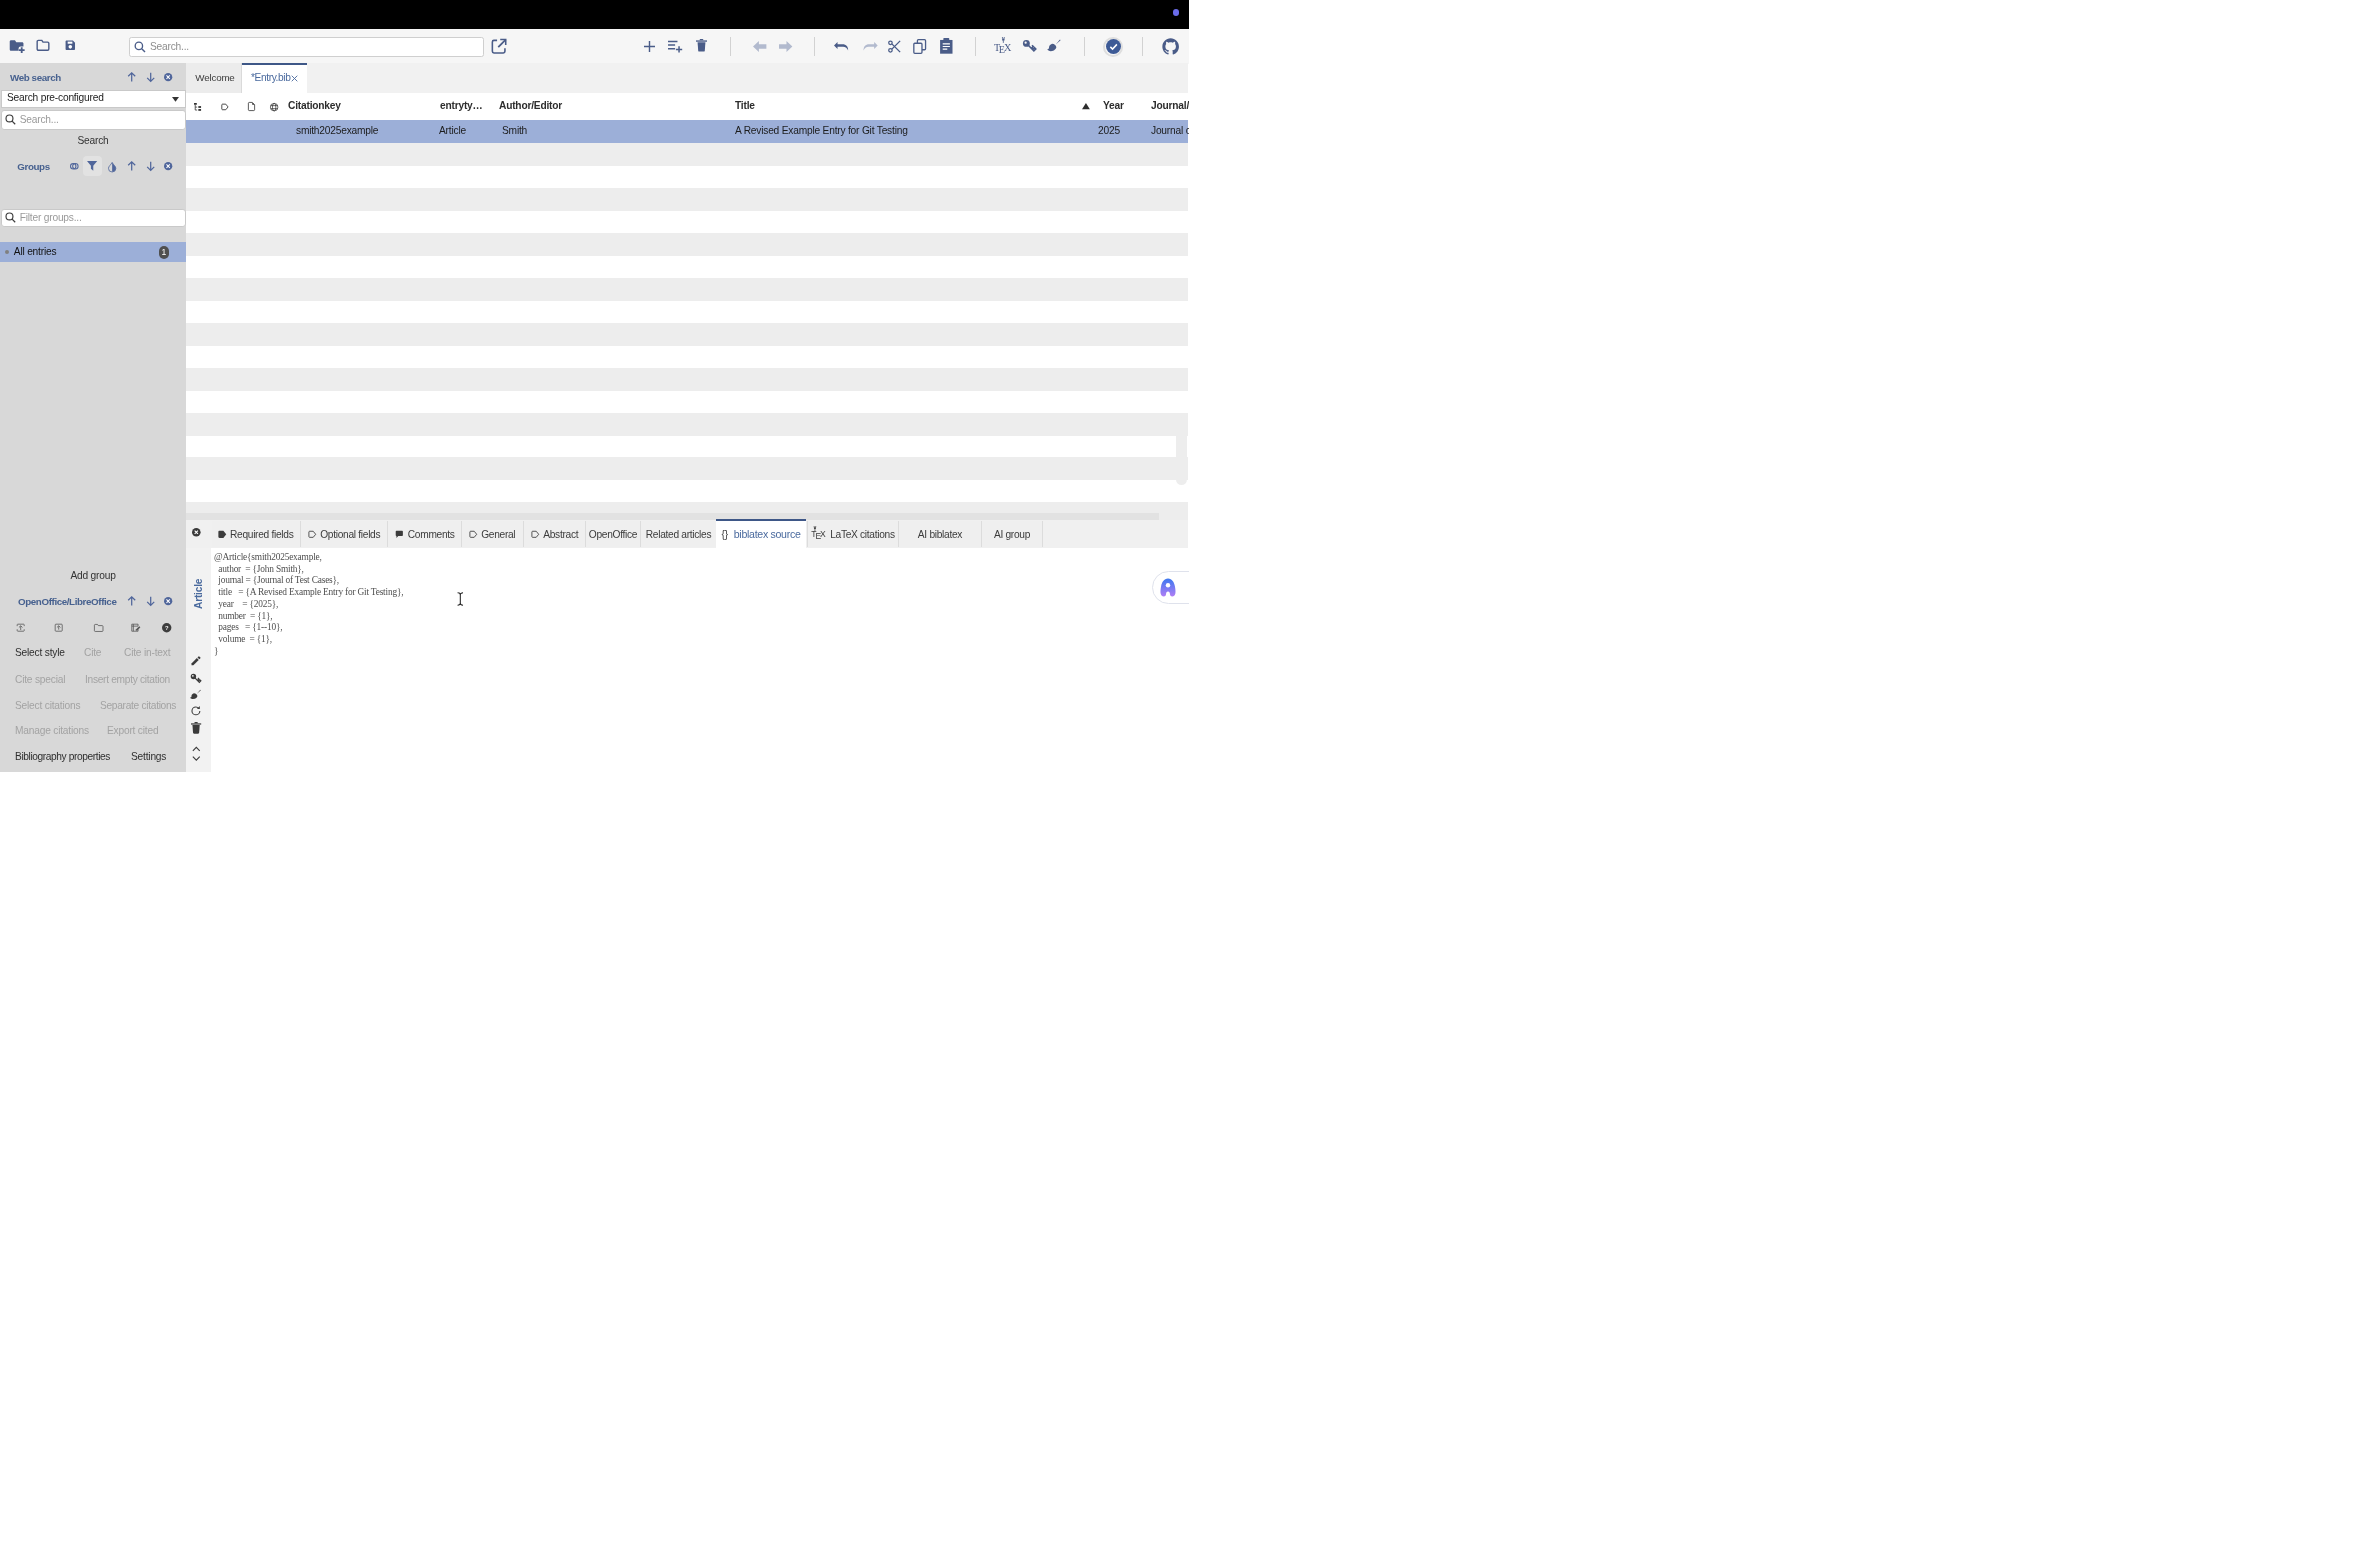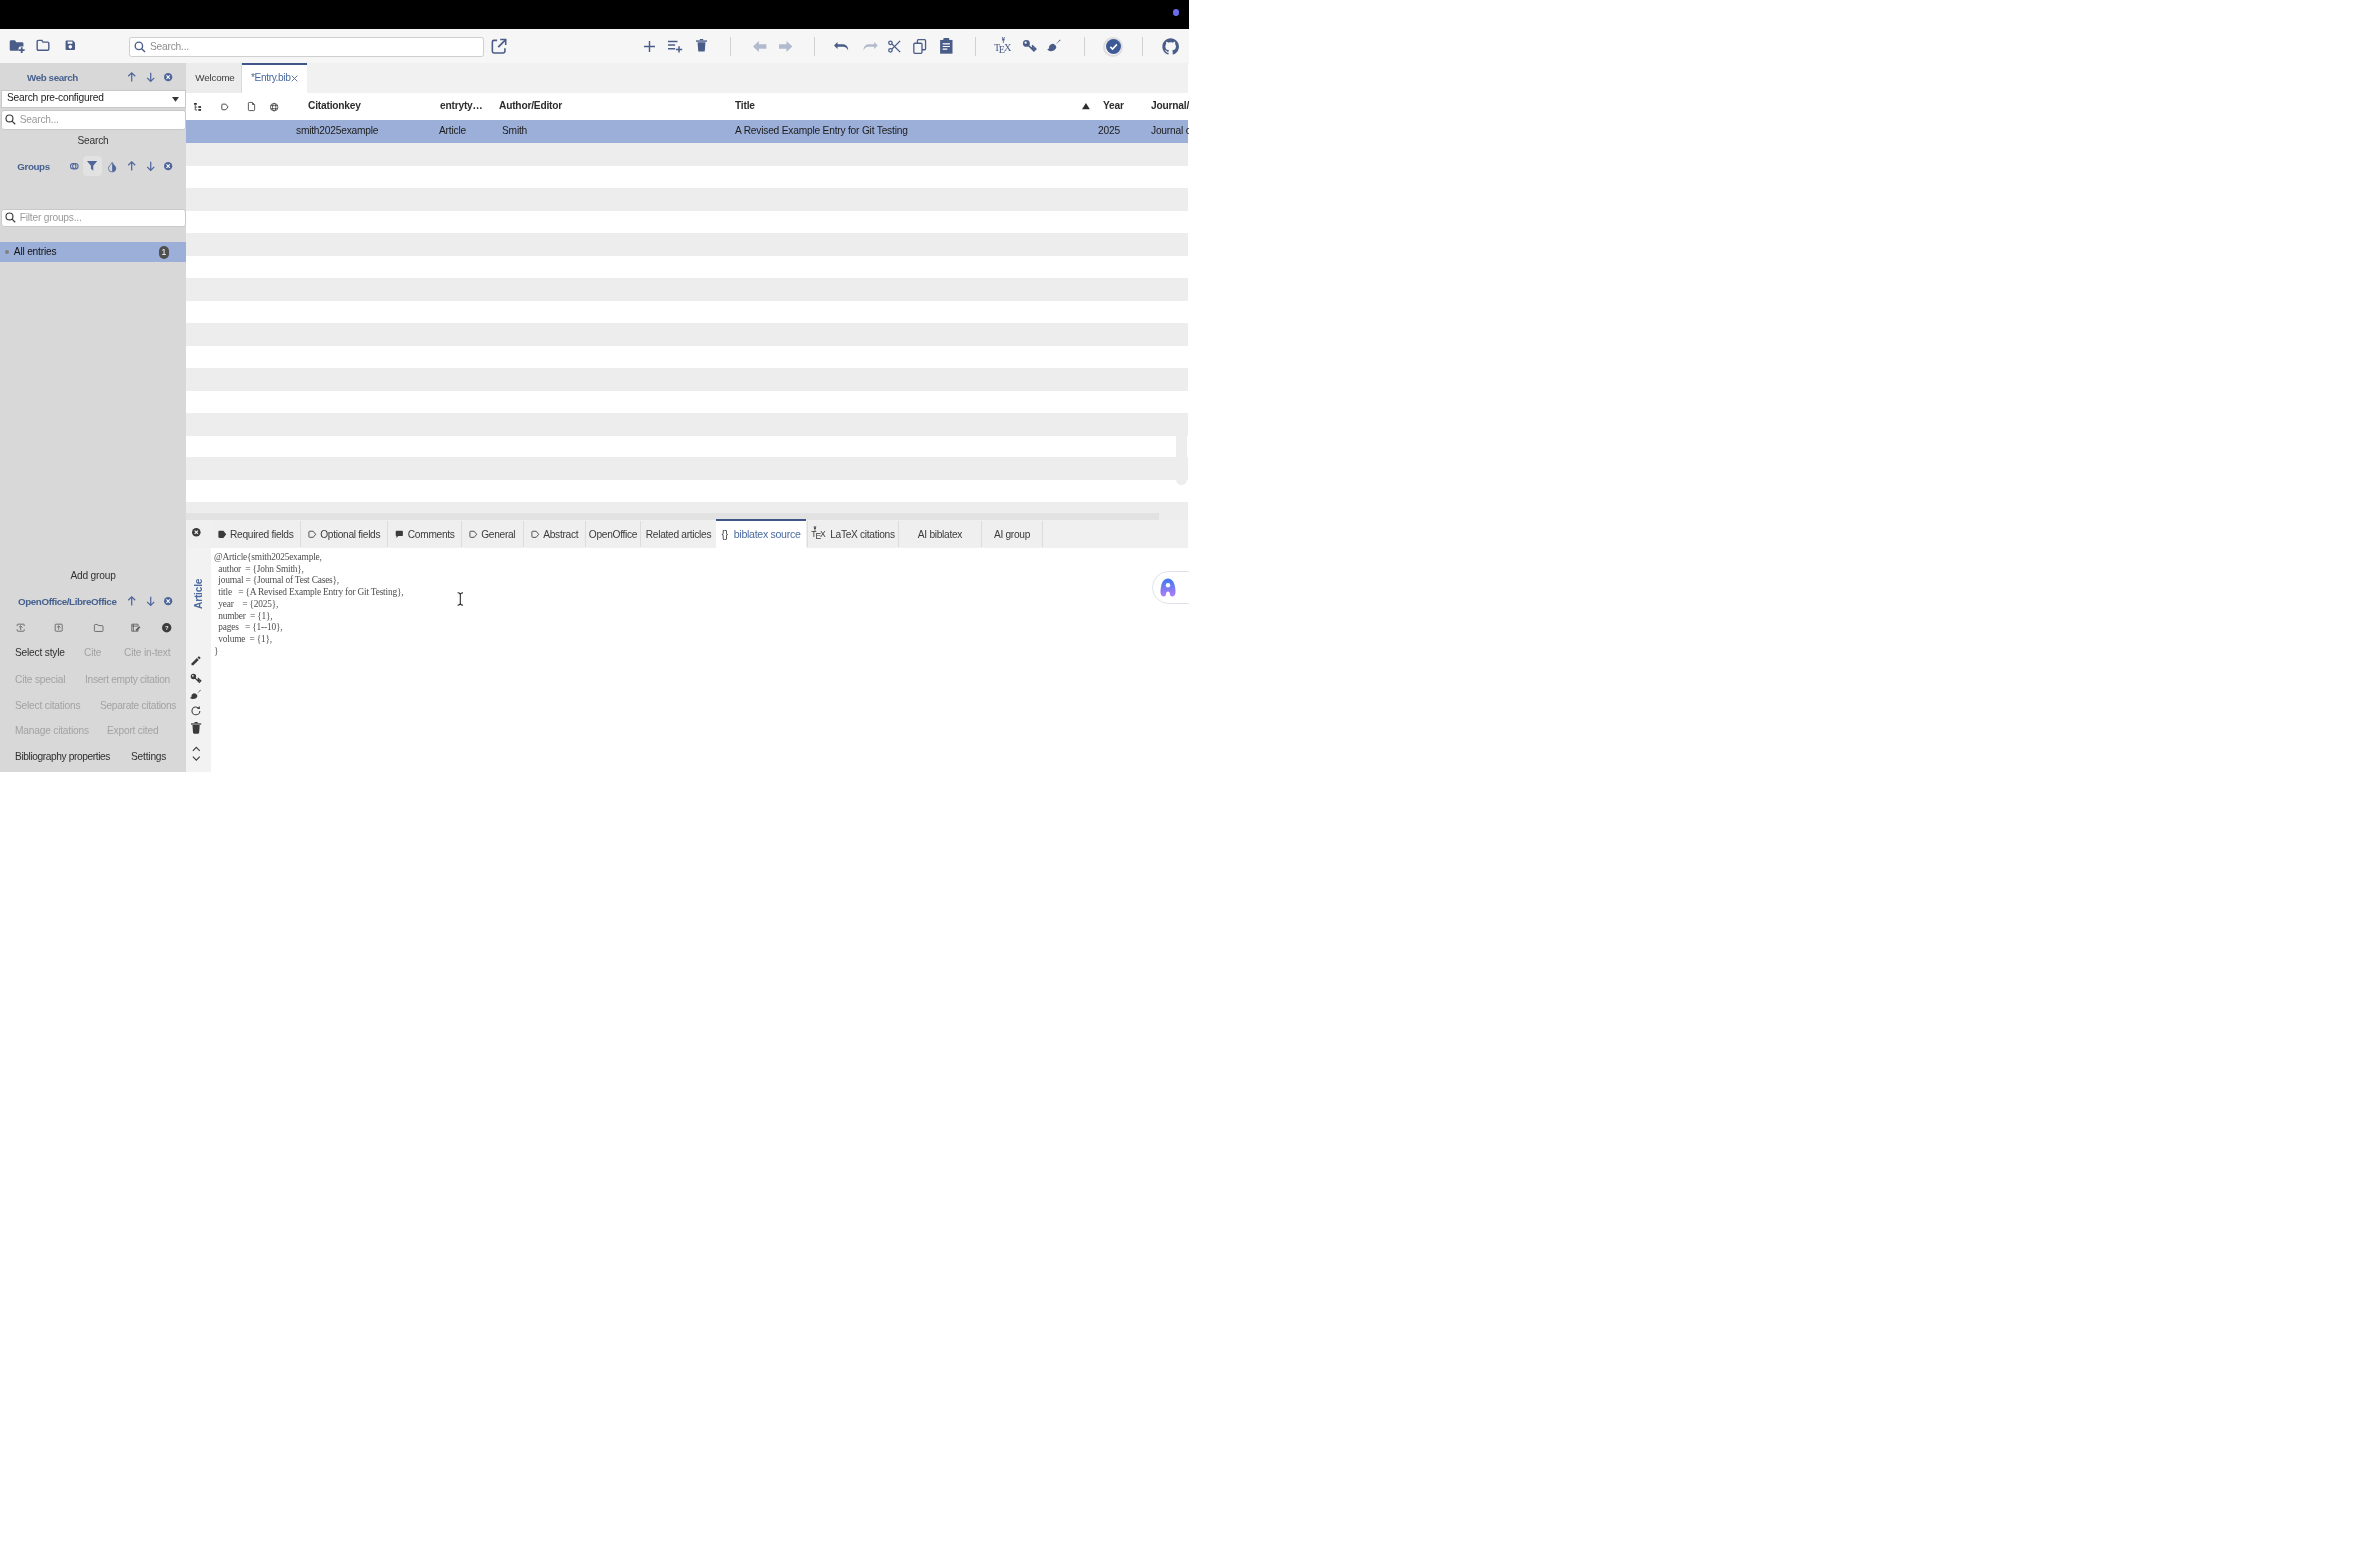--- a/index.html
+++ b/index.html
@@ -104,21 +104,21 @@
       <circle cx="9.5" cy="9.5" r="9.5" fill="#3d5a96"></circle>
       <path d="M5.5 10l2.8 2.8 5.5-6" stroke="#fff" stroke-width="1.9" fill="none"></path>
     </svg>
 <div class="a" style="left:1142px;top:37px;width:1.2px;height:19px;background:#d2d2d2"></div>
 <svg class="a" style="left:1162px;top:38px" width="17.3" height="17.3" viewBox="0 0 24 24">
       <path d="M12 .5C5.65.5.5 5.65.5 12c0 5.08 3.29 9.39 7.86 10.91.58.11.79-.25.79-.55 0-.27-.01-1-.015-1.96-3.2.7-3.87-1.54-3.87-1.54-.52-1.33-1.28-1.68-1.28-1.68-1.04-.71.08-.7.08-.7 1.15.08 1.76 1.18 1.76 1.18 1.03 1.76 2.69 1.25 3.35.96.1-.74.4-1.25.73-1.54-2.55-.29-5.24-1.28-5.24-5.68 0-1.26.45-2.28 1.18-3.09-.12-.29-.52-1.46.1-3.04 0 0 .96-.31 3.16 1.18.92-.26 1.9-.38 2.88-.39.98.01 1.96.13 2.88.39 2.2-1.49 3.15-1.18 3.15-1.18.63 1.58.23 2.75.11 3.04.74.81 1.18 1.83 1.18 3.09 0 4.41-2.69 5.38-5.25 5.67.41.35.78 1.05.78 2.13 0 1.54-.014 2.77-.014 3.15 0 .3.21.67.8.55C20.22 21.38 23.5 17.08 23.5 12 23.5 5.65 18.35.5 12 .5z" fill="#4a5c88"></path>
     </svg>
 
 <div class="a" style="left:0;top:63px;width:186px;height:709px;background:#d8d8d8"></div>
 
-<div class="a b blue" style="left:27px;top:72px;font-size:9.8px;letter-spacing:-0.4px">Web search</div>
+<div class="a b blue" style="left:10px;top:72px;font-size:9.8px;letter-spacing:-0.4px">Web search</div>
 <svg class="a" style="left:127px;top:72px" width="9.4" height="10.2" viewBox="0 0 12 13">
       <path d="M6 12V1M1.5 5.5L6 1l4.5 4.5" stroke="#50669b" stroke-width="1.6" fill="none"></path>
     </svg>
 <svg class="a" style="left:146px;top:72px" width="9.4" height="10.2" viewBox="0 0 12 13">
       <path d="M6 1v11M1.5 7.5L6 12l4.5-4.5" stroke="#50669b" stroke-width="1.6" fill="none"></path>
     </svg>
 <svg class="a" style="left:164px;top:73px" width="8.3" height="8.3" viewBox="0 0 12 12">
       <circle cx="6" cy="6" r="6" fill="#50669b"></circle>
       <path d="M3.6 3.6l4.8 4.8M8.4 3.6L3.6 8.4" stroke="#fff" stroke-width="1.5"></path>
     </svg>
@@ -234,21 +234,21 @@
 <svg class="a" style="left:248px;top:102px" width="7" height="9" viewBox="0 0 18 23">
       <path d="M1 3c0-1.1.9-2 2-2h8l6 6v13c0 1.1-.9 2-2 2H3c-1.1 0-2-.9-2-2z" stroke="#2f2f2f" stroke-width="2" fill="none"></path>
       <path d="M11 1l6 6h-6z" fill="#2f2f2f"></path>
     </svg>
 <svg class="a" style="left:270px;top:103px" width="8.3" height="8.3" viewBox="0 0 22 22">
       <circle cx="11" cy="11" r="10" stroke="#2f2f2f" stroke-width="1.9" fill="none"></circle>
       <ellipse cx="11" cy="11" rx="4.5" ry="10" stroke="#2f2f2f" stroke-width="1.9" fill="none"></ellipse>
       <path d="M1.6 7h18.8M1.6 15h18.8" stroke="#2f2f2f" stroke-width="1.9"></path>
     </svg>
 
-<div class="a b" style="left:308px;top:100px;color:#2d2d2d">Citationkey</div>
+<div class="a b" style="left:288px;top:100px;color:#2d2d2d">Citationkey</div>
 <div class="a b" style="left:440px;top:100px;color:#2d2d2d">entryty…</div>
 <div class="a b" style="left:499px;top:100px;color:#2d2d2d">Author/Editor</div>
 <div class="a b" style="left:735px;top:100px;color:#2d2d2d">Title</div>
 <svg class="a" style="left:1082px;top:103px" width="7.9" height="6.3" viewBox="0 0 10 8">
       <path d="M5 0L10 8H0z" fill="#2d2d2d"></path>
     </svg>
 <div class="a b" style="left:1103px;top:100px;color:#2d2d2d">Year</div>
 <div class="a b" style="left:1151px;top:100px;color:#2d2d2d">Journal/B</div>
 
 <div class="a" style="left:186px;top:120px;width:1002px;height:23px;background:#9cafd8"></div>

